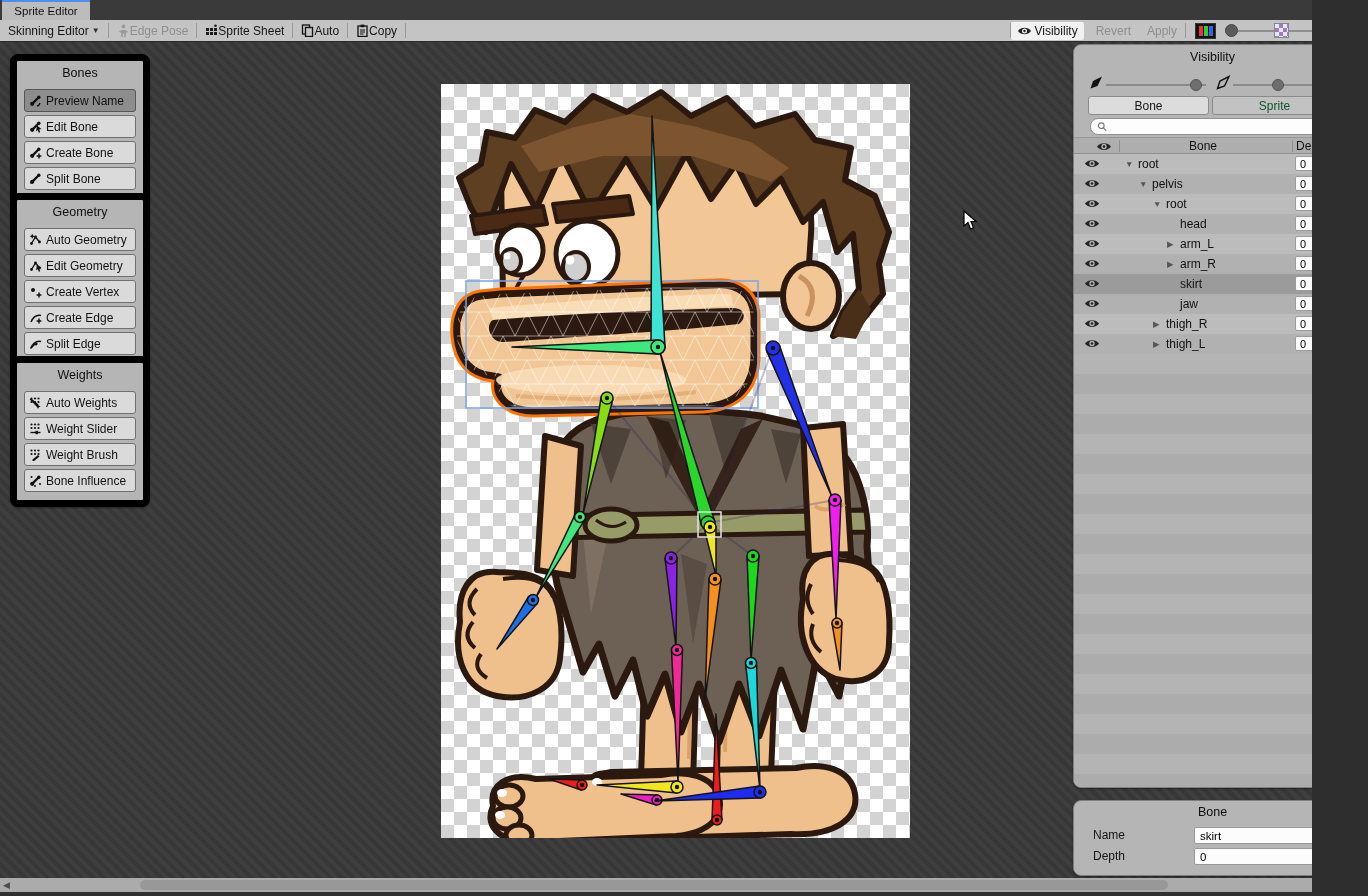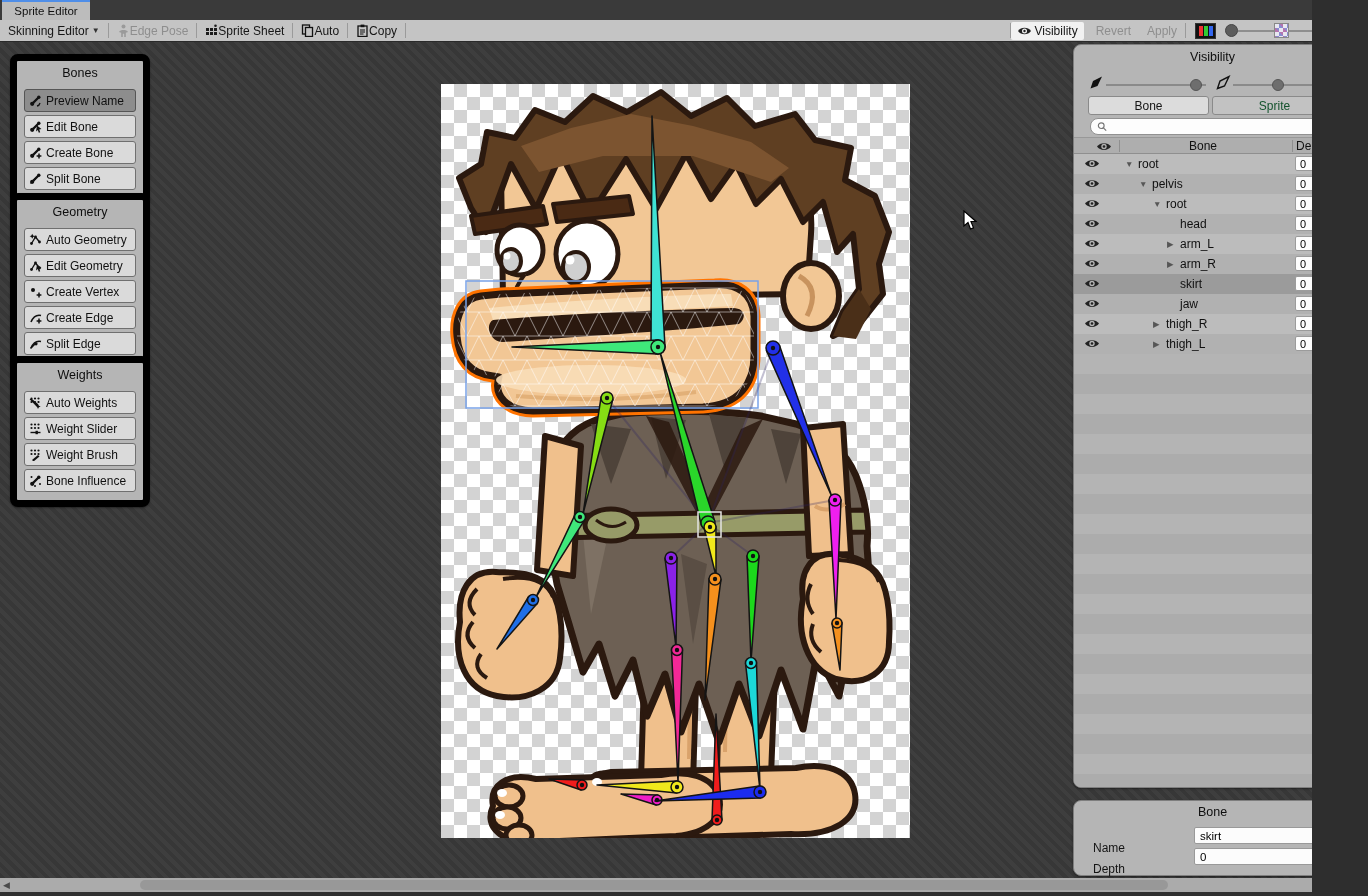--- a/index.html
+++ b/index.html
@@ -79,21 +79,21 @@
   .brow .tri{position:absolute;top:4.5px;font-size:8.5px;color:#565656;}
   .brow .lbl{position:absolute;top:3px;text-align:right;}
   .brow input{position:absolute;left:221px;top:2px;width:24px;height:13px;background:#fdfdfd;
               border:1px solid #9b9b9b;border-radius:2px;font-size:11px;padding:0 0 0 4px;font-family:inherit;outline:none;}
   
   .bone-panel{position:absolute;left:1073px;top:800px;width:279px;height:76px;background:#b5b5b5;
               border:1px solid #7e7e7e;border-radius:8px;box-sizing:border-box;
               box-shadow:0 1px 2px rgba(0,0,0,.4);}
   .bp-title{text-align:center;font-size:12.5px;color:#0e0e0e;padding-top:4px;}
   .bp-row{position:absolute;left:0;width:279px;height:18px;font-size:12px;color:#151515;}
-  .bp-row .l{position:absolute;left:19px;top:14px;}
+  .bp-row .l{position:absolute;left:19px;top:1px;}
   .bp-row input{position:absolute;left:120px;top:0;width:134px;height:15px;background:#fcfcfc;
                 border:1px solid #999;border-radius:2px;font-size:11.5px;padding:0 0 0 5px;font-family:inherit;outline:none;}
   
   .vscroll{position:absolute;left:1354px;top:42px;width:14px;height:836px;background:#a5a5a5;}
   .vscroll .thumb{position:absolute;left:3px;top:248px;width:8px;height:444px;background:#949494;border-radius:4px;}
   .sarrow{position:absolute;font-size:9px;color:#4a4a4a;left:3px;}
   .hscroll{position:absolute;left:0;top:878px;width:1368px;height:14px;background:#ababab;}
   .hscroll .thumb{position:absolute;left:140px;top:2px;width:1028px;height:10px;background:#989898;border-radius:5px;}
   .edgestrip{position:absolute;left:0;top:892px;width:1368px;height:4px;background:#303030;}
   

